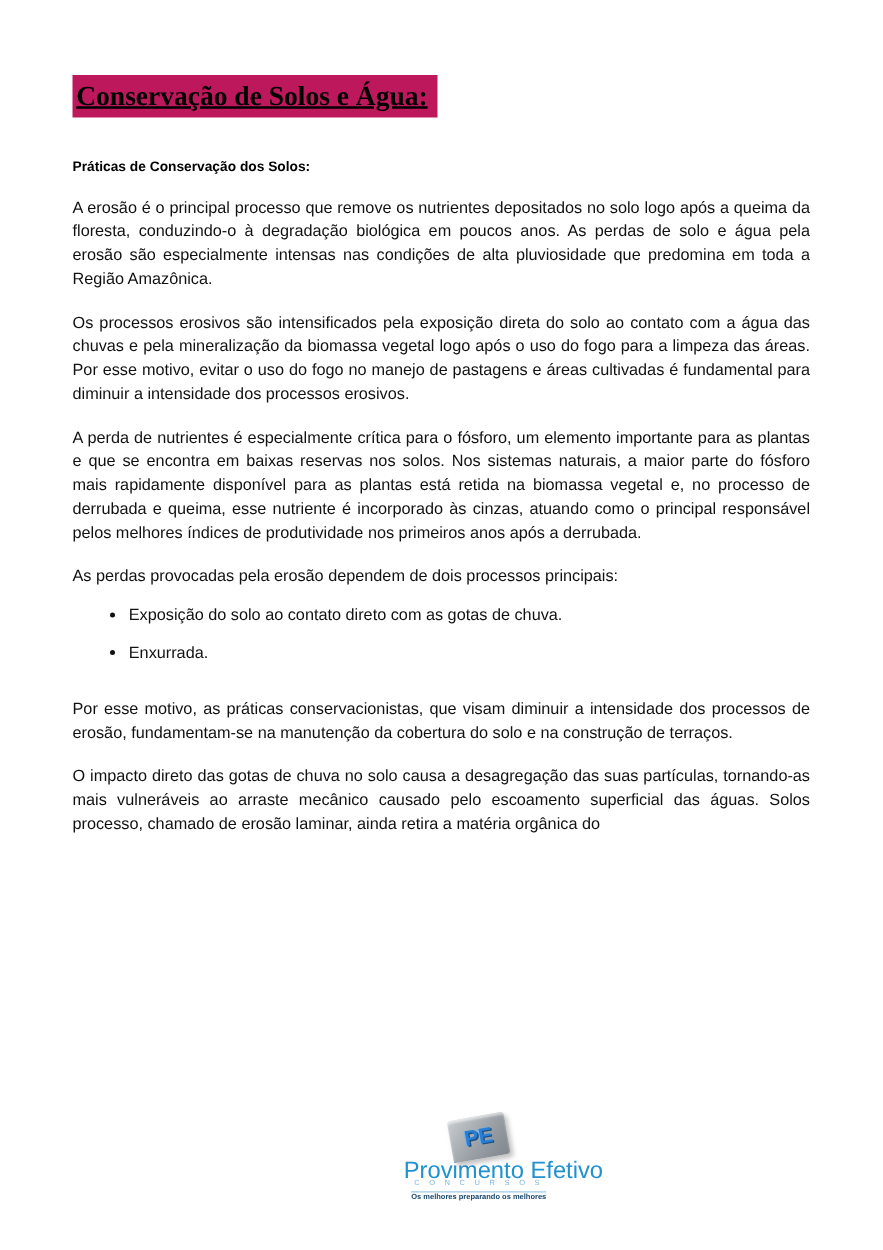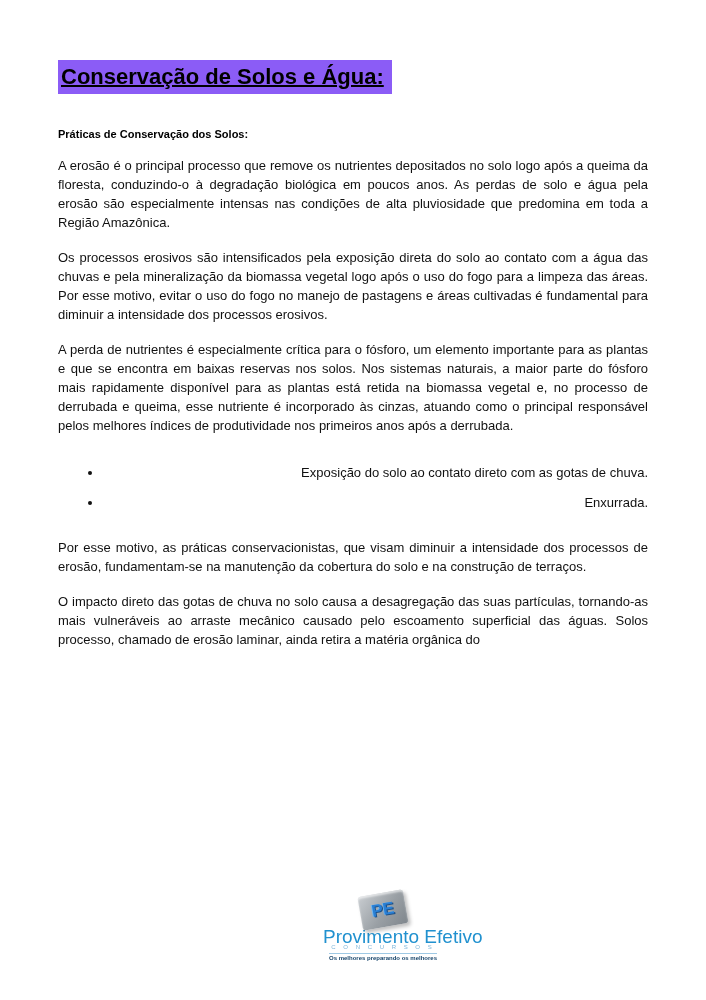--- a/index.html
+++ b/index.html
@@ -14,49 +14,49 @@
     overflow: hidden;
   }
   .content {
     position: absolute;
     left: 58px;
     right: 58px;
     top: 60px;
   }
   .doc-title {
     display: inline-block;
-    background: #8b5cf6;
+    background: #be185d;
     font-size: 22px;
     font-weight: bold;
     color: #000;
     text-decoration: underline;
     text-decoration-thickness: 2px;
     padding: 5px 8px 5px 3px;
     line-height: 1.1;
     margin: 0;
+    font-family: Liberation Serif, serif;
   }
   .doc-heading {
     font-size: 11px;
     font-weight: bold;
     color: #000;
     margin: 34px 0 0 0;
   }
   .para {
     font-size: 13px;
     line-height: 19px;
     text-align: justify;
     color: #111;
     margin: 16px 0 0 0;
   }
   .para.gap-large { margin-top: 26px; }
   ul.bullet-list {
-    margin: 28px 0 0 0;
+    margin: 12px 0 0 0;
     padding: 0 0 0 45px;
     list-style: disc;
-    text-align: right;
   }
   ul.bullet-list li {
     font-size: 13px;
     line-height: 19px;
     color: #111;
     margin: 0 0 11px 0;
   }
   
   .footer-logo {
     position: absolute;
@@ -122,20 +122,21 @@
 
     <h2 class="doc-heading">Práticas de Conservação dos Solos:</h2>
 
     <p class="para">A erosão é o principal processo que remove os nutrientes depositados no solo logo após a queima da floresta, conduzindo-o à degradação biológica  em  poucos  anos.  As perdas de solo e  água pela  erosão  são especialmente intensas nas condições de alta pluviosidade que predomina em toda a Região Amazônica.</p>
 
     <p class="para">Os processos erosivos são intensificados pela exposição direta do solo ao  contato  com a  água das  chuvas e pela mineralização da biomassa vegetal logo após o uso do fogo para a limpeza das áreas.  Por  esse motivo, evitar o  uso  do  fogo  no  manejo  de  pastagens  e áreas  cultivadas  é fundamental  para  diminuir a intensidade dos processos  erosivos.</p>
 
     <p class="para">A perda de nutrientes é especialmente crítica para o fósforo, um elemento importante para as plantas e que se encontra em baixas reservas nos solos. Nos sistemas naturais, a maior parte do fósforo  mais  rapidamente  disponível  para  as  plantas  está  retida  na  biomassa  vegetal   e,   no processo   de  derrubada  e  queima,  esse  nutriente  é  incorporado  às  cinzas,  atuando  como  o principal  responsável  pelos  melhores  índices  de  produtividade  nos  primeiros  anos  após  a derrubada.</p>
 
 
+    <p class="para">As perdas provocadas pela erosão dependem de dois processos principais:</p>
 
     <ul class="bullet-list">
       <li>Exposição do solo ao contato direto com as gotas de  chuva.</li>
       <li>Enxurrada.</li>
     </ul>
 
     <p class="para gap-large">Por esse motivo, as práticas conservacionistas, que visam diminuir a intensidade dos processos de erosão, fundamentam-se na manutenção da cobertura do solo e na construção de terraços.</p>
 
     <p class="para">O  impacto  direto  das  gotas  de  chuva  no  solo  causa  a  desagregação  das  suas  partículas, tornando-as  mais  vulneráveis  ao  arraste  mecânico  causado  pelo   escoamento   superficial   das águas.  Solos  processo, chamado de erosão laminar, ainda retira a matéria orgânica do</p>
 

